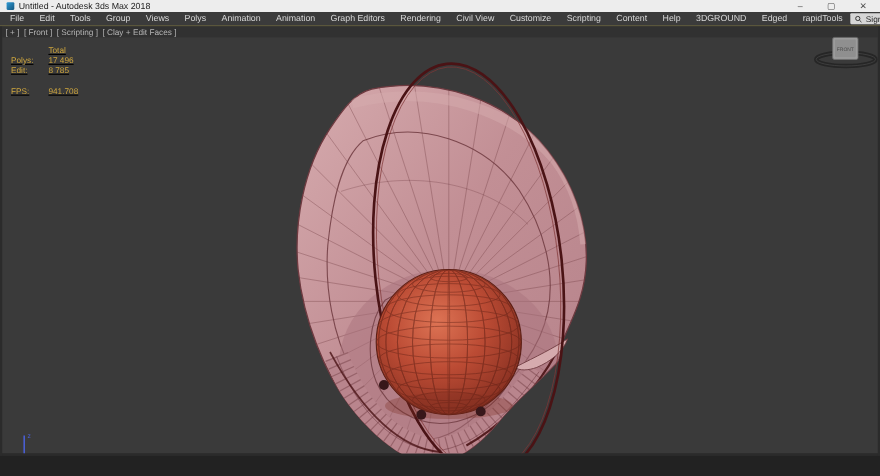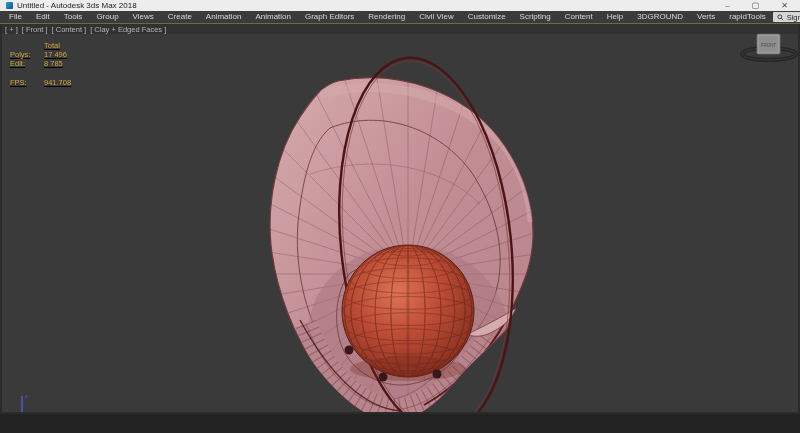--- a/index.html
+++ b/index.html
@@ -61,32 +61,32 @@
   </div>
 
   <div class="menubar">
     <ul class="menus">
 
     <li>File</li>
         <li>Edit</li>
         <li>Tools</li>
         <li>Group</li>
         <li>Views</li>
-        <li>Create</li>
+        <li>Polys</li>
         <li>Animation</li>
         <li>Animation</li>
         <li>Graph Editors</li>
         <li>Rendering</li>
         <li>Civil View</li>
         <li>Customize</li>
         <li>Scripting</li>
         <li>Content</li>
         <li>Help</li>
         <li>3DGROUND</li>
-        <li>Verts</li>
+        <li>Edged</li>
         <li>rapidTools</li>
       </ul>
     <div class="menubar-right">
       <div class="signin">
         <span class="glyph">
           <svg width="7" height="7" viewBox="0 0 8 8">
               <circle cx="3.2" cy="3.2" r="2.2" fill="none" stroke="#333" stroke-width="1"></circle>
               <line x1="4.9" y1="4.9" x2="7" y2="7" stroke="#333" stroke-width="1"></line>
             </svg>
         </span>
@@ -98,22 +98,22 @@
   </div>
 
   <div class="accentline"></div>
 
   <div class="viewport">
 
     <div class="vp-labelbar">
 
     <span>[ + ]</span>
         <span>[ Front ]</span>
-        <span>[ Content ]</span>
-        <span>[ Clay + Edged Faces ]</span>
+        <span>[ Scripting ]</span>
+        <span>[ Clay + Edit Faces ]</span>
       </div>
 
     <div class="stats">
 
         <div class="stat-row">
           <span></span>
           <span>Total</span>
         </div>
 
         <div class="stat-row">

